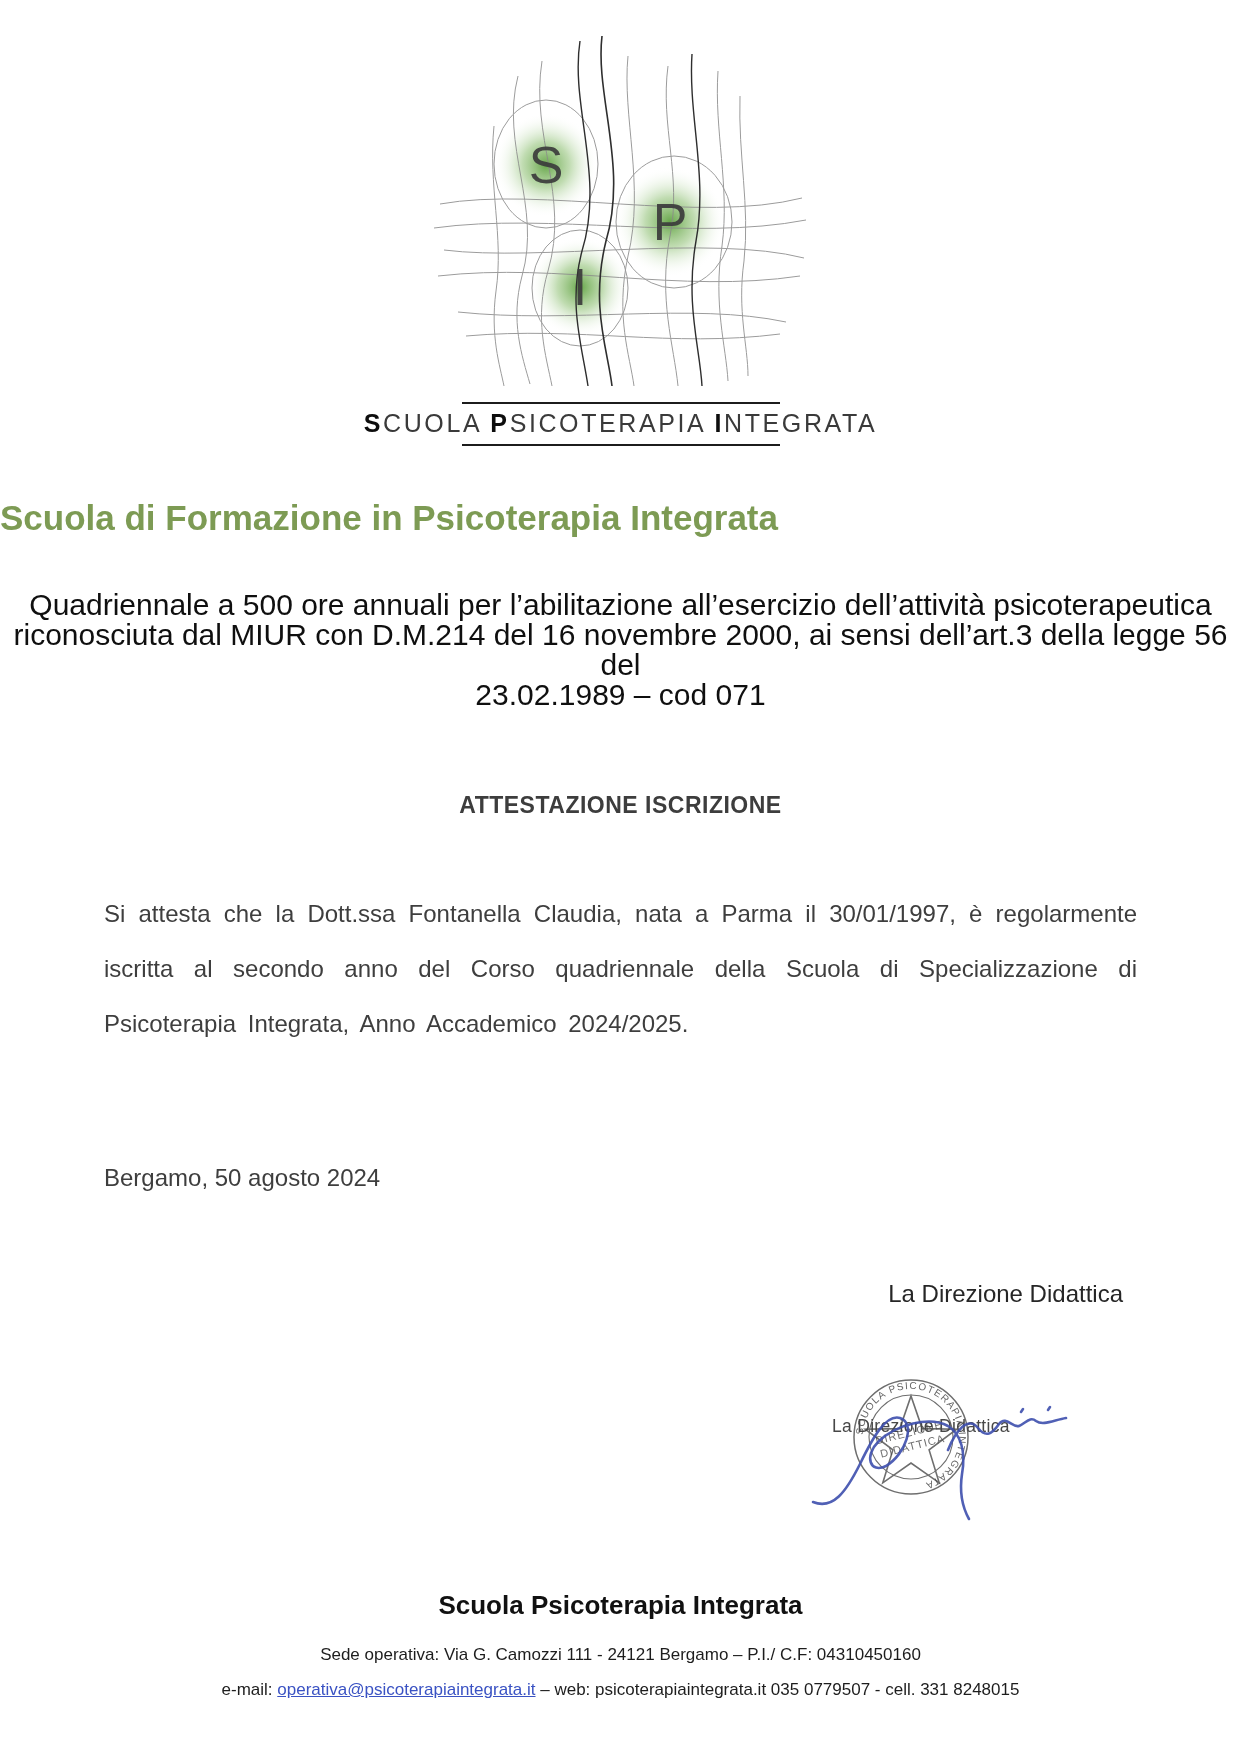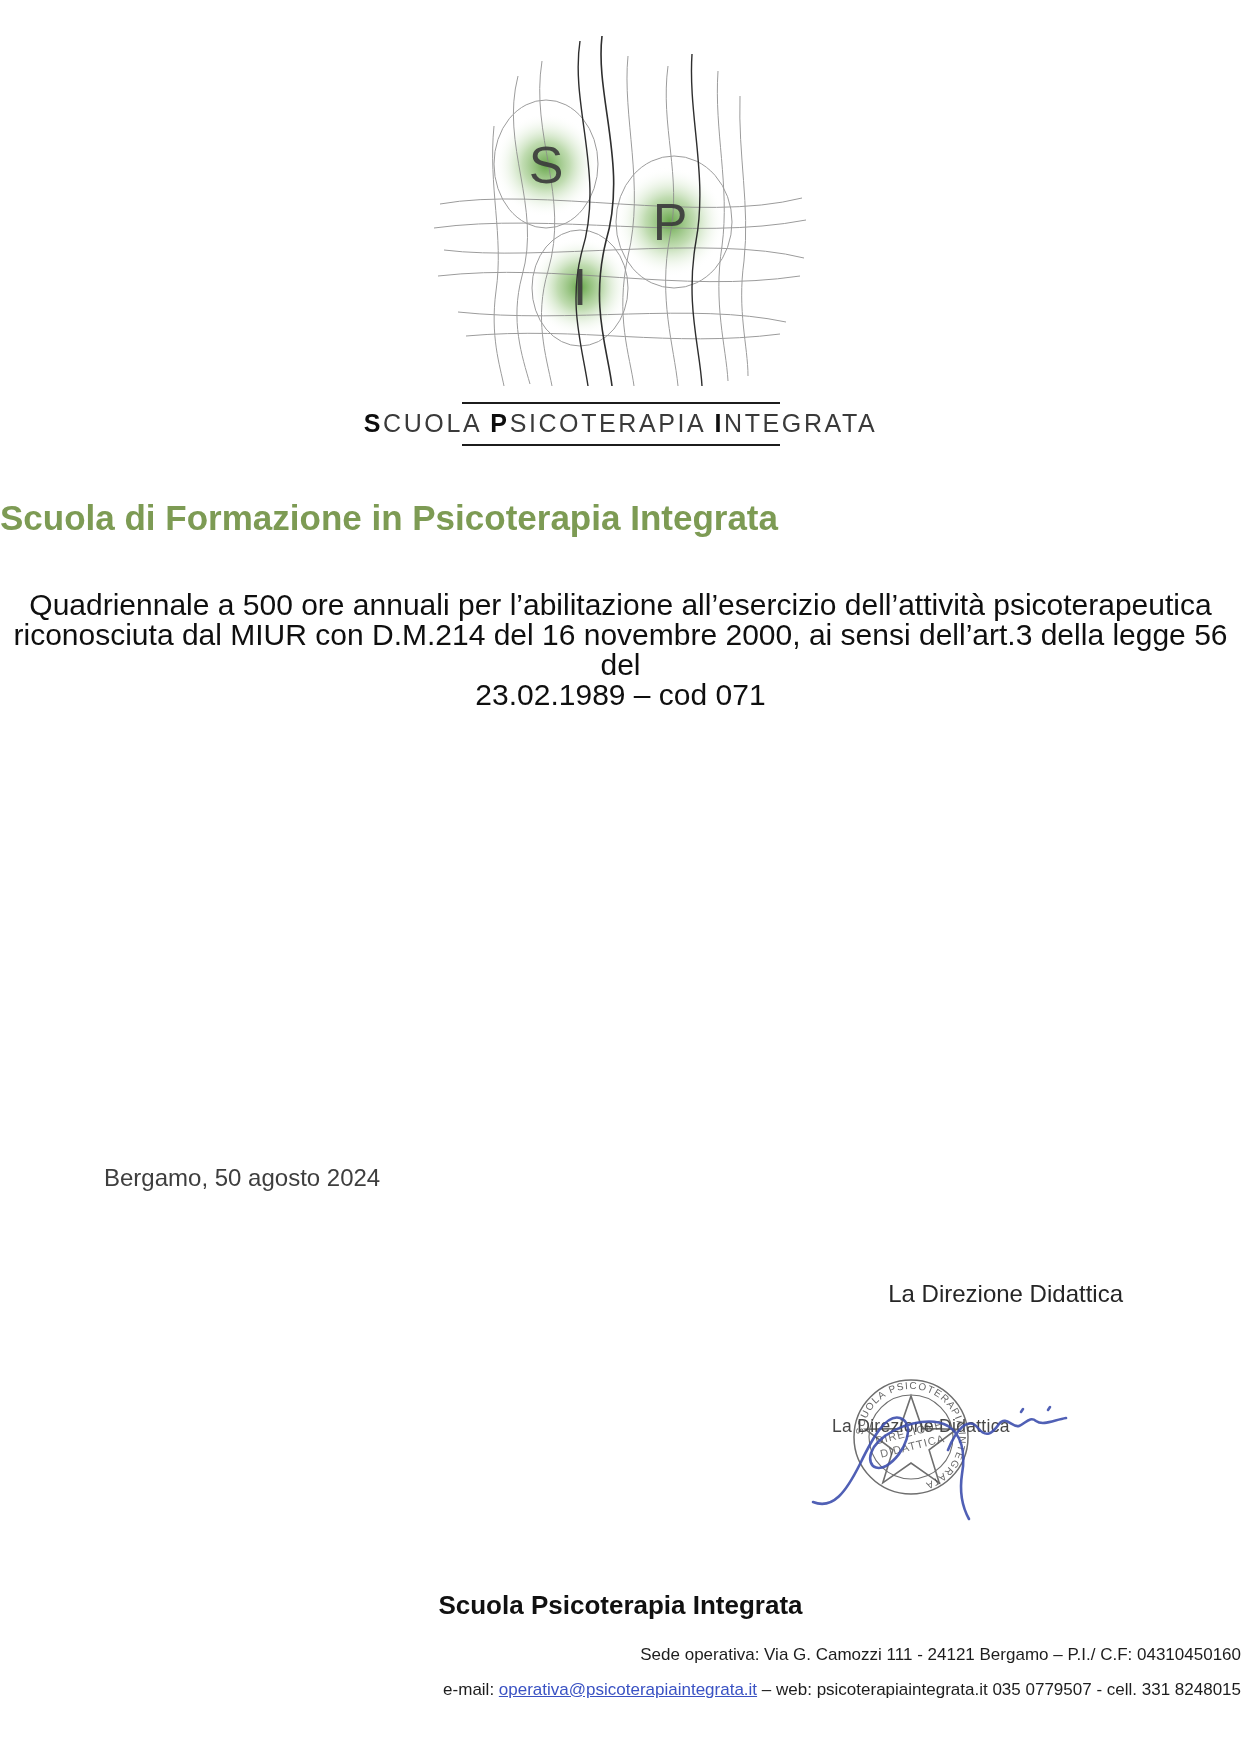--- a/index.html
+++ b/index.html
@@ -66,21 +66,21 @@
   }
   .sig-svg { z-index:3; }
   .stamp-svg { z-index:1; }
 
   
   .footer-org {
     left:0; top:1590px; width:1241px; text-align:center;
     font-size:26px; font-weight:700; color:#111111;
   }
   .footer-line {
-    left:0; width:1241px; text-align:right;
+    left:0; width:1241px; text-align:center;
     font-size:17px; color:#1d1d1d;
   }
   .f-address { top:1645px; }
   .f-contact { top:1680px; }
   .email-link { color:#3a52c3; text-decoration:underline; cursor:pointer; }
 </style>
 </head>
 <body>
 
 <div class="page">
@@ -136,21 +136,23 @@
   </div>
 
   <div class="abs main-title">Scuola di Formazione in Psicoterapia Integrata</div>
 
   <div class="abs subtitle">
     <div>Quadriennale a 500 ore annuali per l’abilitazione all’esercizio dell’attività psicoterapeutica</div>
     <div>riconosciuta dal MIUR con D.M.214 del 16 novembre 2000, ai sensi dell’art.3 della legge 56 del</div>
     <div>23.02.1989 – cod 071</div>
   </div>
 
+  <div class="abs attn-heading">ATTESTAZIONE ISCRIZIONE</div>
 
+  <div class="abs body-par p-just p1">Si attesta che la Dott.ssa Fontanella Claudia, nata a Parma il 30/01/1997, è regolarmente iscritta al secondo anno del Corso quadriennale della Scuola di Specializzazione di Psicoterapia Integrata, Anno Accademico 2024/2025.</div>
   <div class="abs body-par dateline">Bergamo, 50 agosto 2024</div>
   <div class="abs body-par signoff">La Direzione Didattica</div>
 
   <div class="abs stamp-wrap">
     <svg class="stamp-svg" viewBox="0 0 390 220">
       <defs>
         <path id="ringPath" d="M85,85 A48,48 0 1 1 181,85 A48,48 0 1 1 85,85" fill="none"></path>
       </defs>
       <g stroke="#4a4a4a" fill="none" opacity="0.8">
         <circle cx="133" cy="85" r="57" stroke-width="1.5"></circle>

